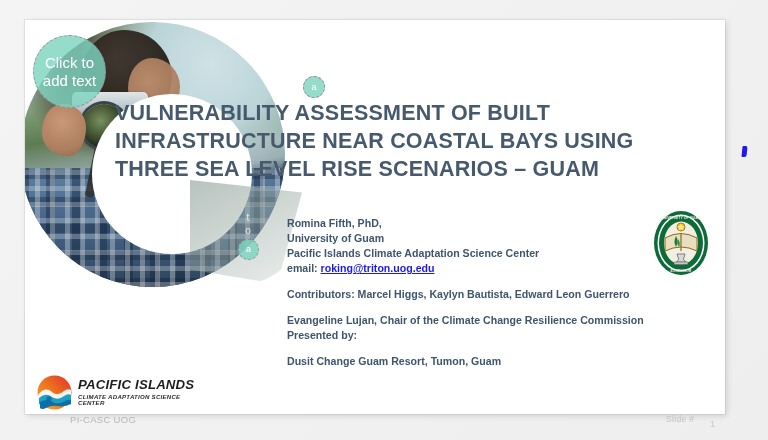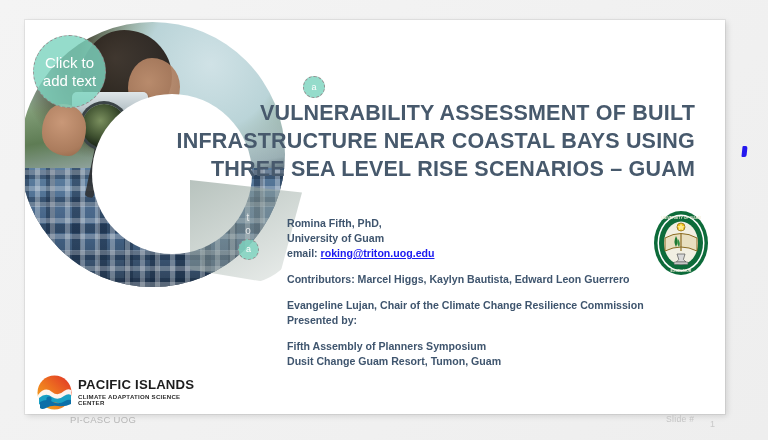--- a/index.html
+++ b/index.html
@@ -126,21 +126,21 @@
   }
   .ph-ghost{
     position:absolute;color:#ffffff;font-size:10px;opacity:.78;
     text-align:center;width:20px;pointer-events:none;
   }
   #ghost-mid-t{left:213px;top:192px;}
   #ghost-mid-o{left:213px;top:205px;}
   
   #slide-title{
     position:absolute;left:90px;top:80px;width:580px;
-    text-align:right;
+    text-align:left;
     font-size:21.5px;font-weight:bold;letter-spacing:.2px;
     line-height:1.30;
     color:#47596c;
   }
   
   #body-block{
     position:absolute;left:262px;top:196px;width:400px;
     font-size:10.6px;font-weight:bold;line-height:1.42;
     color:#3f556e;
   }
@@ -150,21 +150,21 @@
   #email-link{
     color:#1a19f0;text-decoration:underline;font-weight:bold;cursor:pointer;
   }
   
   #uog-seal{
     position:absolute;left:627px;top:190px;width:58px;height:66px;
   }
   
   #picasc-logo{
     position:absolute;left:12px;top:352px;width:170px;height:40px;
-    display:flex;align-items:center;gap:6px;
+    display:flex;align-items:center;gap:6px;font-style:italic;
   }
   .picasc-mark{width:35px;height:35px;flex:0 0 35px;}
   .picasc-words{display:flex;flex-direction:column;justify-content:center;}
   #picasc-line1{
     font-size:13.2px;font-weight:bold;color:#1d1d1d;letter-spacing:.2px;
     line-height:1;
   }
   #picasc-line2{
     font-size:6.1px;font-weight:bold;color:#2a2a2a;letter-spacing:.25px;
     margin-top:2px;line-height:1;
@@ -210,32 +210,32 @@
       <div class="ring-hole"></div>
       <div class="ring-fade"></div>
     </div>
 
     <div id="slide-title">VULNERABILITY ASSESSMENT OF BUILT INFRASTRUCTURE NEAR COASTAL BAYS USING THREE SEA LEVEL RISE SCENARIOS – GUAM</div>
 
     <div id="body-block">
       <div class="para">
         <div>Romina Fifth, PhD,</div>
         <div>University of Guam</div>
+        <div>Pacific Islands Climate Adaptation Science Center</div>
         <div class="email-row"><span>email:</span>
           <span id="email-link">roking@triton.uog.edu</span></div>
       </div>
       <div class="para">
         <div>Contributors: Marcel Higgs, Kaylyn Bautista, Edward Leon Guerrero</div>
       </div>
       <div class="para">
         <div>Evangeline Lujan, Chair of the Climate Change Resilience Commission</div>
         <div>Presented by:</div>
       </div>
       <div class="para">
-        <div>Fifth Assembly of Planners Symposium</div>
         <div>Dusit Change Guam Resort, Tumon, Guam</div>
       </div>
     </div>
 
     <div id="uog-seal">
       <svg viewBox="0 0 58 66" width="58" height="66">
         <ellipse cx="29" cy="33" rx="27" ry="32" fill="#0d6b3a"></ellipse>
         <ellipse cx="29" cy="33" rx="23.5" ry="28.5" fill="#ffffff"></ellipse>
         <ellipse cx="29" cy="33" rx="22" ry="27" fill="#0d6b3a"></ellipse>
         <ellipse cx="29" cy="33" rx="17" ry="21.5" fill="#f2efe2"></ellipse>

